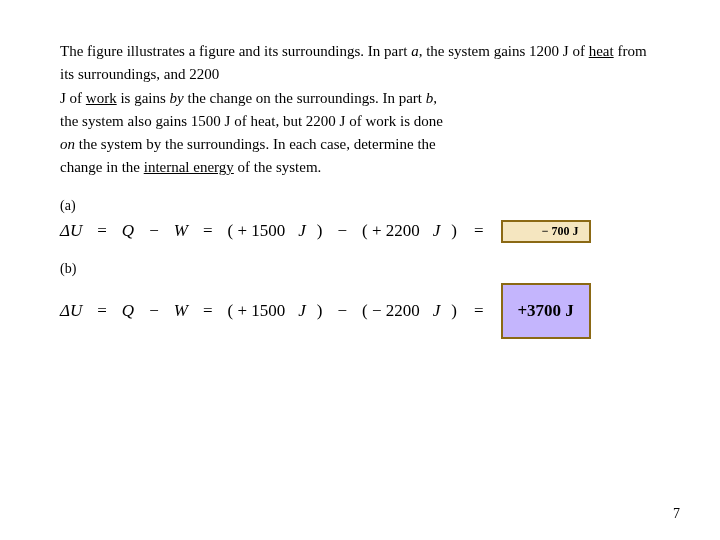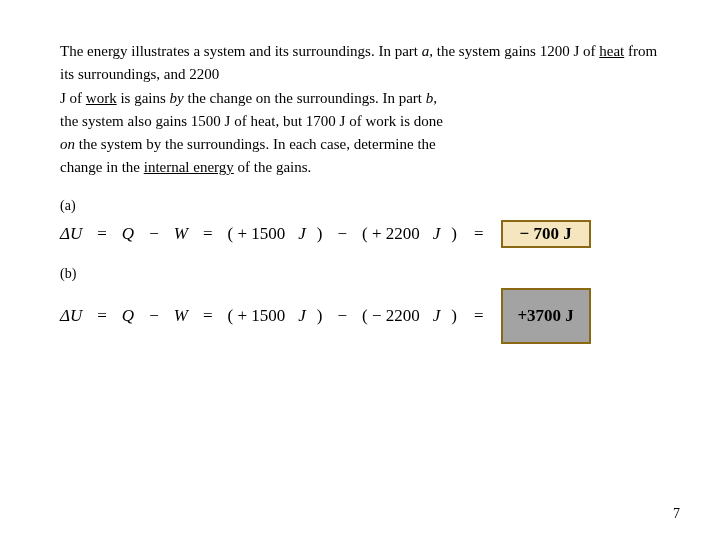--- a/index.html
+++ b/index.html
@@ -28,29 +28,29 @@
     }
     .section-label {
       font-size: 14px;
       margin-bottom: 6px;
       margin-top: 10px;
     }
     .result-box {
       border: 2px solid #8B6914;
       background: #f5e6c0;
       padding: 2px 10px;
-      font-size: 17px;
+      font-size: 12px;
       font-weight: bold;
       display: inline-block;
       min-width: 90px;
-      text-align: center;
+      text-align: right;
     }
     .result-box-b {
       border: 2px solid #8B6914;
-      background: #a3a3a3;
+      background: #c4b5fd;
       padding: 16px 10px;
       font-size: 17px;
       font-weight: bold;
       display: inline-block;
       min-width: 90px;
       text-align: center;
     }
     .page-number {
       position: absolute;
       bottom: 18px;
@@ -68,25 +68,25 @@
       flex-wrap: nowrap;
       gap: 11px;
     }
   </style>
 </head>
 <body>
 
 <div class="page">
 
   <p class="paragraph">
-    <span>The energy illustrates a system and its surroundings. In part </span><span class="var">a</span><span>,</span><span> the system gains 1200 J of </span><span class="underline">heat</span><span> from its surroundings, and 2200</span><br>
+    <span>The figure illustrates a figure and its surroundings. In part </span><span class="var">a</span><span>,</span><span> the system gains 1200 J of </span><span class="underline">heat</span><span> from its surroundings, and 2200</span><br>
     <span> J of </span><span class="underline">work</span><span> is gains </span><span class="var">by</span><span> the change on the surroundings. In part </span><span class="var">b</span><span>,</span><br>
-    <span> the system also gains 1500 J of heat, but 1700 J of work is done</span><br>
+    <span> the system also gains 1500 J of heat, but 2200 J of work is done</span><br>
     <span class="var">on</span><span> the system by the surroundings. In each case, determine the</span><br>
-    <span> change in the </span><span class="underline">internal energy</span><span> of the gains.</span>
+    <span> change in the </span><span class="underline">internal energy</span><span> of the system.</span>
   </p>
 
   <div class="section-label">(a)</div>
   <div class="math-line">
     <span style="font-style:italic;">Δ<span style="font-style:italic;">U</span></span>
     <span style="margin:0 4px;">= </span>
     <span style="font-style:italic;">Q</span>
     <span style="margin:0 4px;"> − </span>
     <span style="font-style:italic;">W</span>
     <span style="margin:0 4px;"> = </span>

